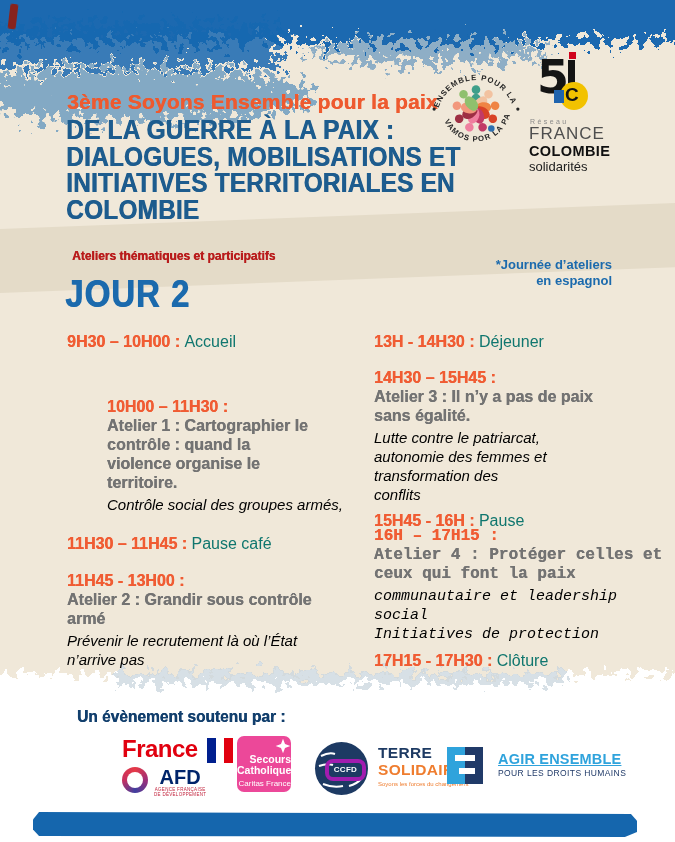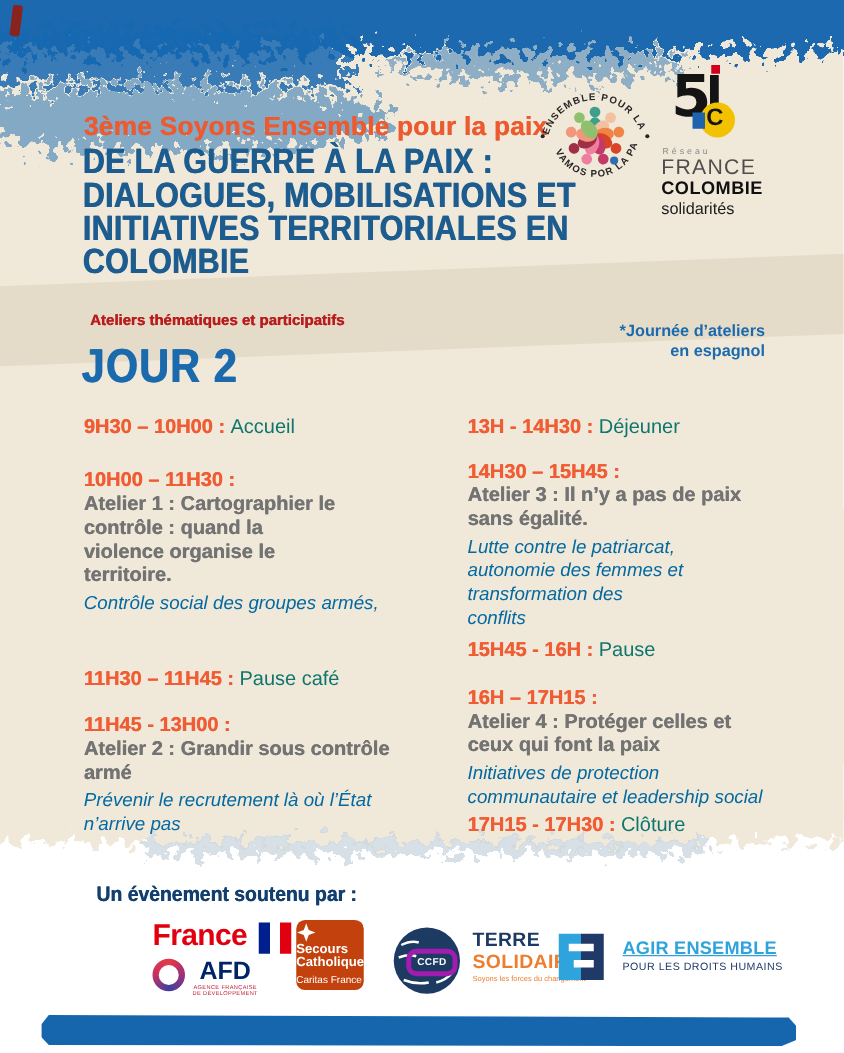--- a/index.html
+++ b/index.html
@@ -40,38 +40,38 @@
   .fc-solid{font-size:13px;color:#202020;line-height:15px;}
   
   .col{position:absolute;top:0;}
   .col-left{left:67px;width:302px;}
   .col-right{left:374px;width:295px;}
   .entry{position:absolute;left:0;width:100%;}
   .tline{font-size:16px;line-height:19px;}
   .time{font-weight:700;color:#f05c33;text-shadow:.3px 0 0 currentColor;}
   .plain{color:#0f766e;margin-top:36px;}
   .atitle{font-size:16px;line-height:19px;font-weight:700;color:#737373;text-shadow:.3px 0 0 currentColor;}
-  .adesc{margin-top:3px;font-size:15px;line-height:19px;font-style:italic;color:#0369a1;}
+  .adesc{margin-top:3px;font-size:15px;line-height:19px;font-style:italic;color:#000000;}
   
   .support-label{position:absolute;left:77px;top:707px;font-size:15.5px;font-weight:700;color:#123f6d;
     transform:scaleY(1.08);transform-origin:left top;text-shadow:.4px 0 0 currentColor;}
   .afd-logo{position:absolute;left:122px;top:735px;width:130px;}
   .afd-france-row{display:flex;align-items:center;}
   .afd-france{font-size:24px;font-weight:700;color:#e1000f;letter-spacing:-.5px;}
   .flag{display:flex;margin-left:9px;margin-top:2px;}
   .flag .b{width:9px;height:25px;background:#001f8e;}
   .flag .r{width:9px;height:25px;background:#e1000f;margin-left:8px;}
   .afd-row2{display:flex;align-items:flex-start;margin-top:4px;}
   .afd-ring{width:26px;height:26px;border-radius:50%;background:conic-gradient(#e63946,#9d2f7a,#3f3f9f,#c73060,#e63946);position:relative;}
   .afd-ring::after{content:"";position:absolute;left:5px;top:5px;width:16px;height:16px;border-radius:50%;background:#fff;}
   .afd-txt{margin-left:6px;text-align:center;}
   .afd-name{font-size:20px;font-weight:700;color:#00246a;line-height:20px;}
   .afd-sub{font-size:4.5px;color:#c2233c;line-height:5px;letter-spacing:.3px;}
-  .sc-box{position:absolute;left:237px;top:736px;width:54px;height:56px;background:#c2410c;border-radius:7px;
-    color:#fff;text-align:left;padding-top:2px;box-sizing:border-box;}
+  .sc-box{position:absolute;left:237px;top:736px;width:54px;height:56px;background:#ec4899;border-radius:7px;
+    color:#fff;text-align:right;padding-top:2px;box-sizing:border-box;}
   .sc-cross{height:16px;}
   .sc-l1{font-size:10.5px;font-weight:700;line-height:11px;}
   .sc-l3{font-size:8px;line-height:12px;margin-top:2px;}
   .ccfd{position:absolute;left:315px;top:742px;}
   .ccfd-circle{position:absolute;left:0;top:0;width:53px;height:53px;border-radius:50%;background:#1d3a63;}
   .ccfd-badge{position:absolute;left:10px;top:17px;width:33px;height:14px;border:4px solid #a21caf;border-radius:8px;
     font-size:8px;font-weight:700;color:#fff;text-align:center;line-height:14px;letter-spacing:.3px;}
   .ccfd-txt{position:absolute;left:63px;top:3px;width:120px;}
   .ccfd-terre{font-size:15.5px;font-weight:700;color:#1d3a63;line-height:16px;letter-spacing:.3px;}
   .ccfd-sol{font-size:15.5px;font-weight:700;color:#ef7d2f;line-height:17px;letter-spacing:.3px;}
@@ -202,21 +202,21 @@
   <div class="day-label">JOUR 2</div>
   <div class="es-note">
       <div>*Journée d’ateliers</div>
       <div>en espagnol</div>
     </div>
 
   <div class="col col-left" id="col-left">
       <div class="entry" style="top: 332px;">
         <div class="tline"><span class="time">9H30 – 10H00 :</span><span class="plain">&nbsp;Accueil</span></div>
       </div>
-      <div class="entry" style="top: 375px;">
+      <div class="entry" style="top: 397px; margin-left: 40px;">
         <div class="tline"><span class="time">10H00 – 11H30 :</span></div>
         <div class="atitle">
           <div>Atelier 1 : Cartographier le</div>
           <div>contrôle : quand la</div>
           <div>violence organise le</div>
           <div>territoire.</div>
         </div>
         <div class="adesc">
           <div>Contrôle social des groupes armés,</div>
         </div>
@@ -249,29 +249,29 @@
         <div class="adesc">
           <div>Lutte contre le patriarcat,</div>
           <div>autonomie des femmes et</div>
           <div>transformation des</div>
           <div>conflits</div>
         </div>
       </div>
       <div class="entry" style="top: 511px;">
         <div class="tline"><span class="time">15H45 - 16H :</span><span class="plain">&nbsp;Pause</span></div>
       </div>
-      <div class="entry" style="top: 549px;">
+      <div class="entry" style="top: 527px; font-family: Liberation Mono, monospace;">
         <div class="tline"><span class="time">16H – 17H15 :</span></div>
         <div class="atitle">
           <div>Atelier 4 : Protéger celles et</div>
           <div>ceux qui font la paix</div>
         </div>
         <div class="adesc">
+          <div>communautaire et leadership social</div>
           <div>Initiatives de protection</div>
-          <div>communautaire et leadership social</div>
         </div>
       </div>
       <div class="entry" style="top: 651px;">
         <div class="tline"><span class="time">17H15 - 17H30 :</span><span class="plain">&nbsp;Clôture</span></div>
       </div>
     </div>
 
   <div class="support-label">Un évènement soutenu par :</div>
 
   <div class="afd-logo">

